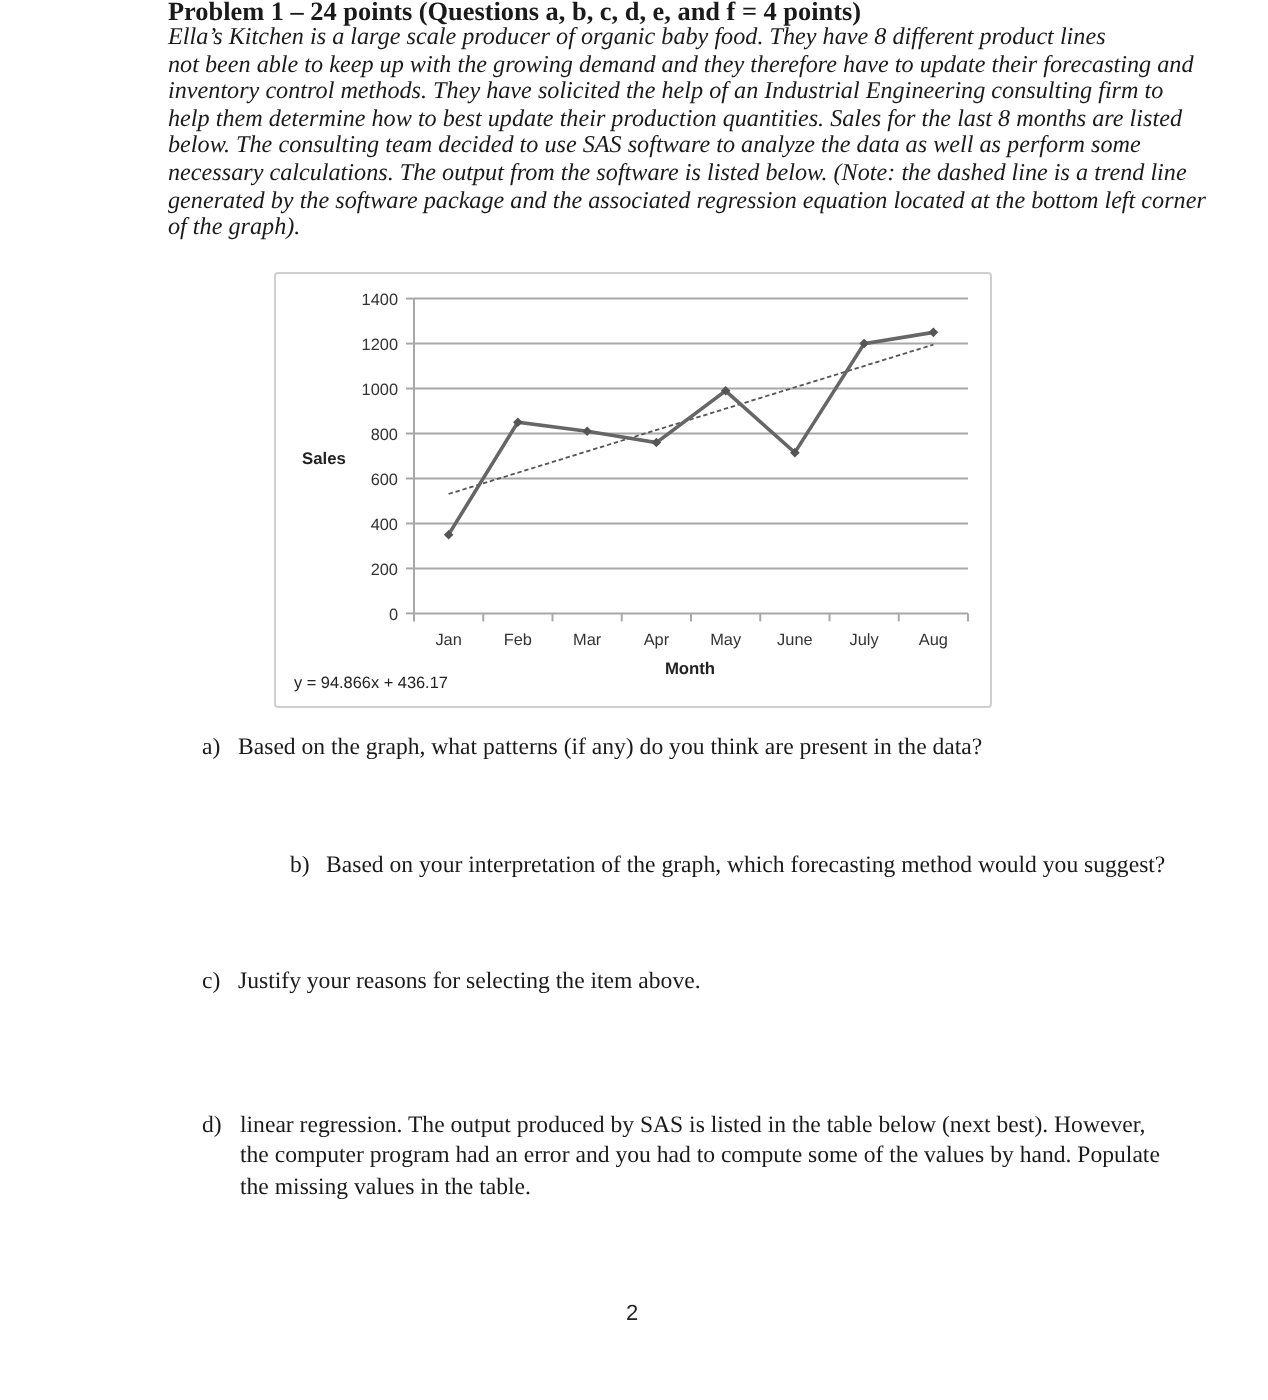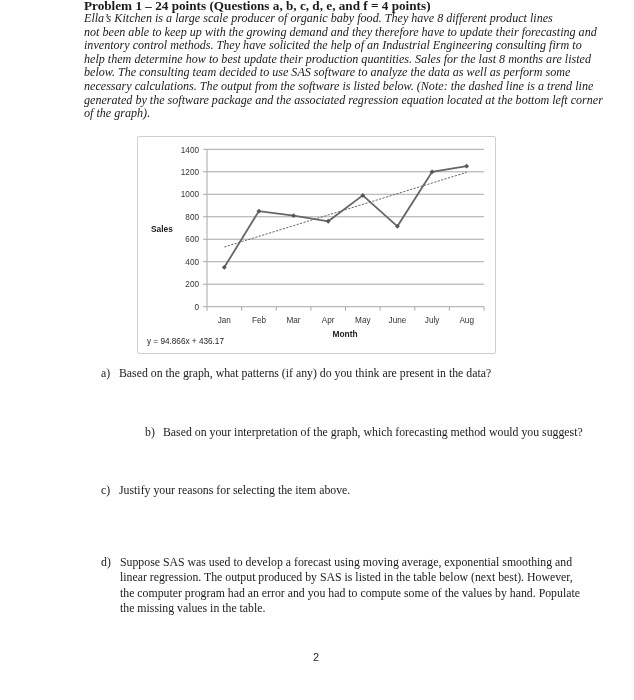--- a/index.html
+++ b/index.html
@@ -106,21 +106,20 @@
     <span class="lbl">b)</span><span>Based on your interpretation of the graph, which forecasting method would you suggest?</span>
   </div>
 
   <div class="q serif" style="top:483px;">
     <span class="lbl">c)</span><span>Justify your reasons for selecting the item above.</span>
   </div>
 
   <div class="qd serif">
     <span class="lbl">d)</span>
     <div class="txt">
-      <span>Suppose SAS was used to develop a forecast using moving average, exponential smoothing and</span>
       <span>linear regression. The output produced by SAS is listed in the table below (next best). However,</span>
       <span>the computer program had an error and you had to compute some of the values by hand. Populate</span>
       <span>the missing values in the table.</span>
     </div>
   </div>
 
   <div class="pagenum sans">2</div>
 </div>
 
 </body></html>

